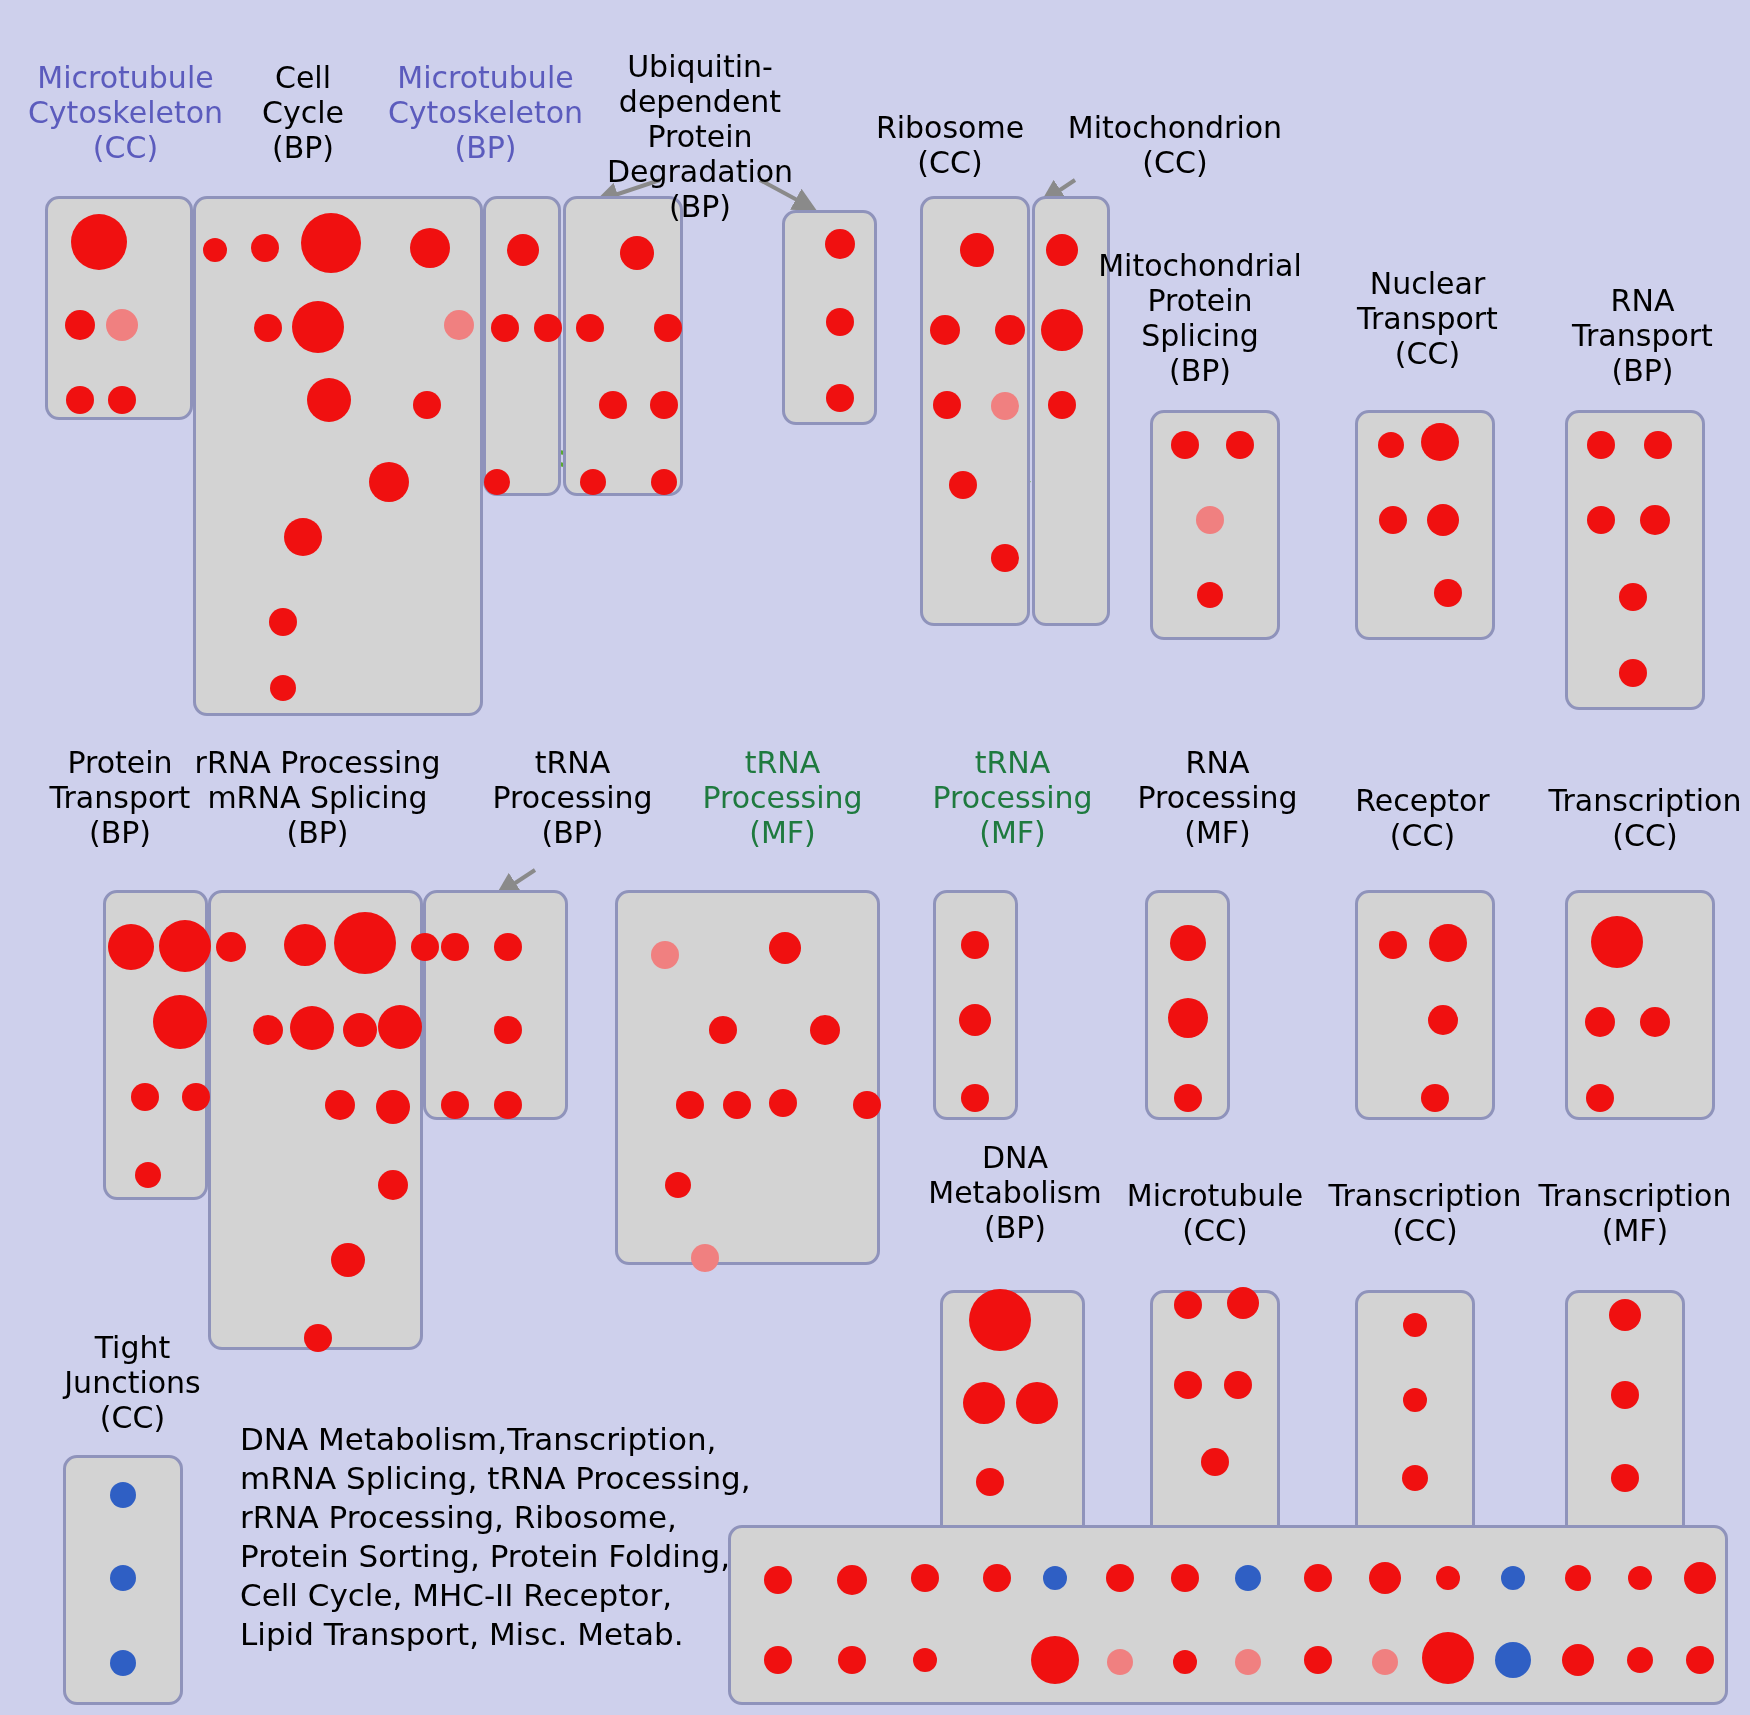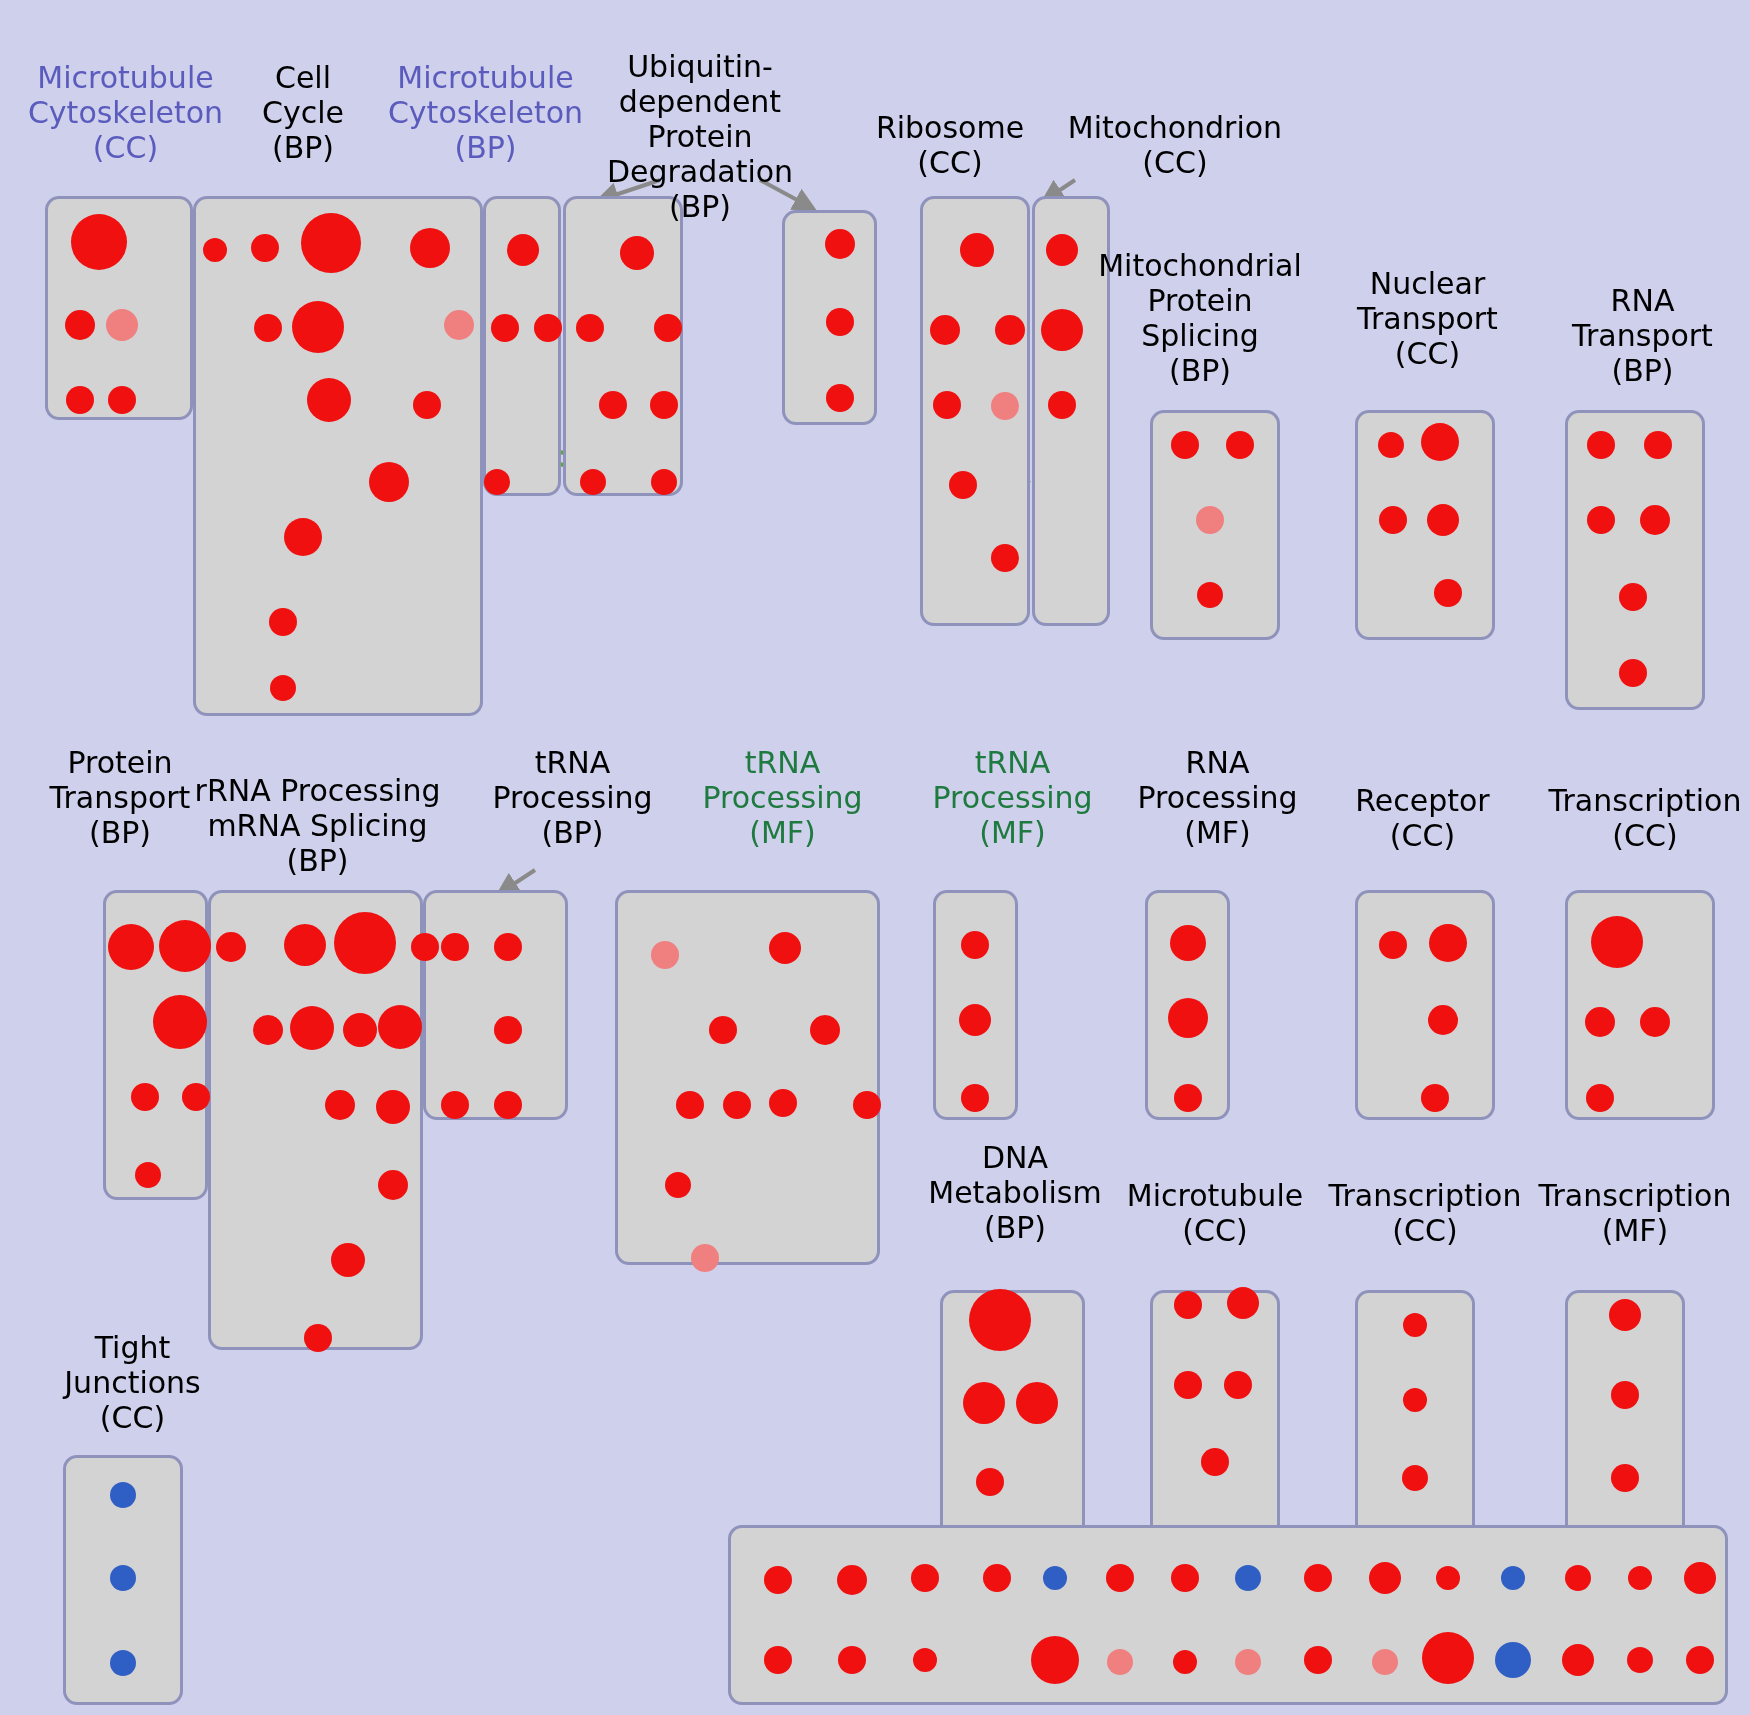--- a/index.html
+++ b/index.html
@@ -411,21 +411,21 @@
 (BP)</div>
       <div class="label" style="left: 1335px; top: 266px; width: 185px;">Nuclear
 Transport
 (CC)</div>
       <div class="label" style="left: 1550px; top: 283px; width: 185px;">RNA
 Transport
 (BP)</div>
       <div class="label" style="left: 30px; top: 745px; width: 180px;">Protein
 Transport
 (BP)</div>
-      <div class="label" style="left: 185px; top: 745px; width: 265px; margin-top: 28px;">rRNA Processing
+      <div class="label" style="left: 185px; top: 745px; width: 265px;">rRNA Processing
 mRNA Splicing
 (BP)</div>
       <div class="label" style="left: 480px; top: 745px; width: 185px;">tRNA
 Processing
 (BP)</div>
       <div class="label mf-green" style="left: 690px; top: 745px; width: 185px;">tRNA
 Processing
 (MF)</div>
       <div class="label mf-green" style="left: 920px; top: 745px; width: 185px;">tRNA
 Processing
@@ -444,14 +444,20 @@
 (CC)</div>
       <div class="label" style="left: 1320px; top: 1178px; width: 210px;">Transcription
 (CC)</div>
       <div class="label" style="left: 1530px; top: 1178px; width: 210px;">Transcription
 (MF)</div>
       <div class="label" style="left: 45px; top: 1330px; width: 175px;">Tight
 Junctions
 (CC)</div>
     </div>
 
+  <div class="bigtext" id="caption" style="left:240px;top:1420px;width:520px;">DNA Metabolism,Transcription,
+mRNA Splicing, tRNA Processing,
+rRNA Processing, Ribosome,
+Protein Sorting, Protein Folding,
+Cell Cycle, MHC-II Receptor,
+Lipid Transport, Misc. Metab.</div>
 
 </div>
 
 </body></html>

